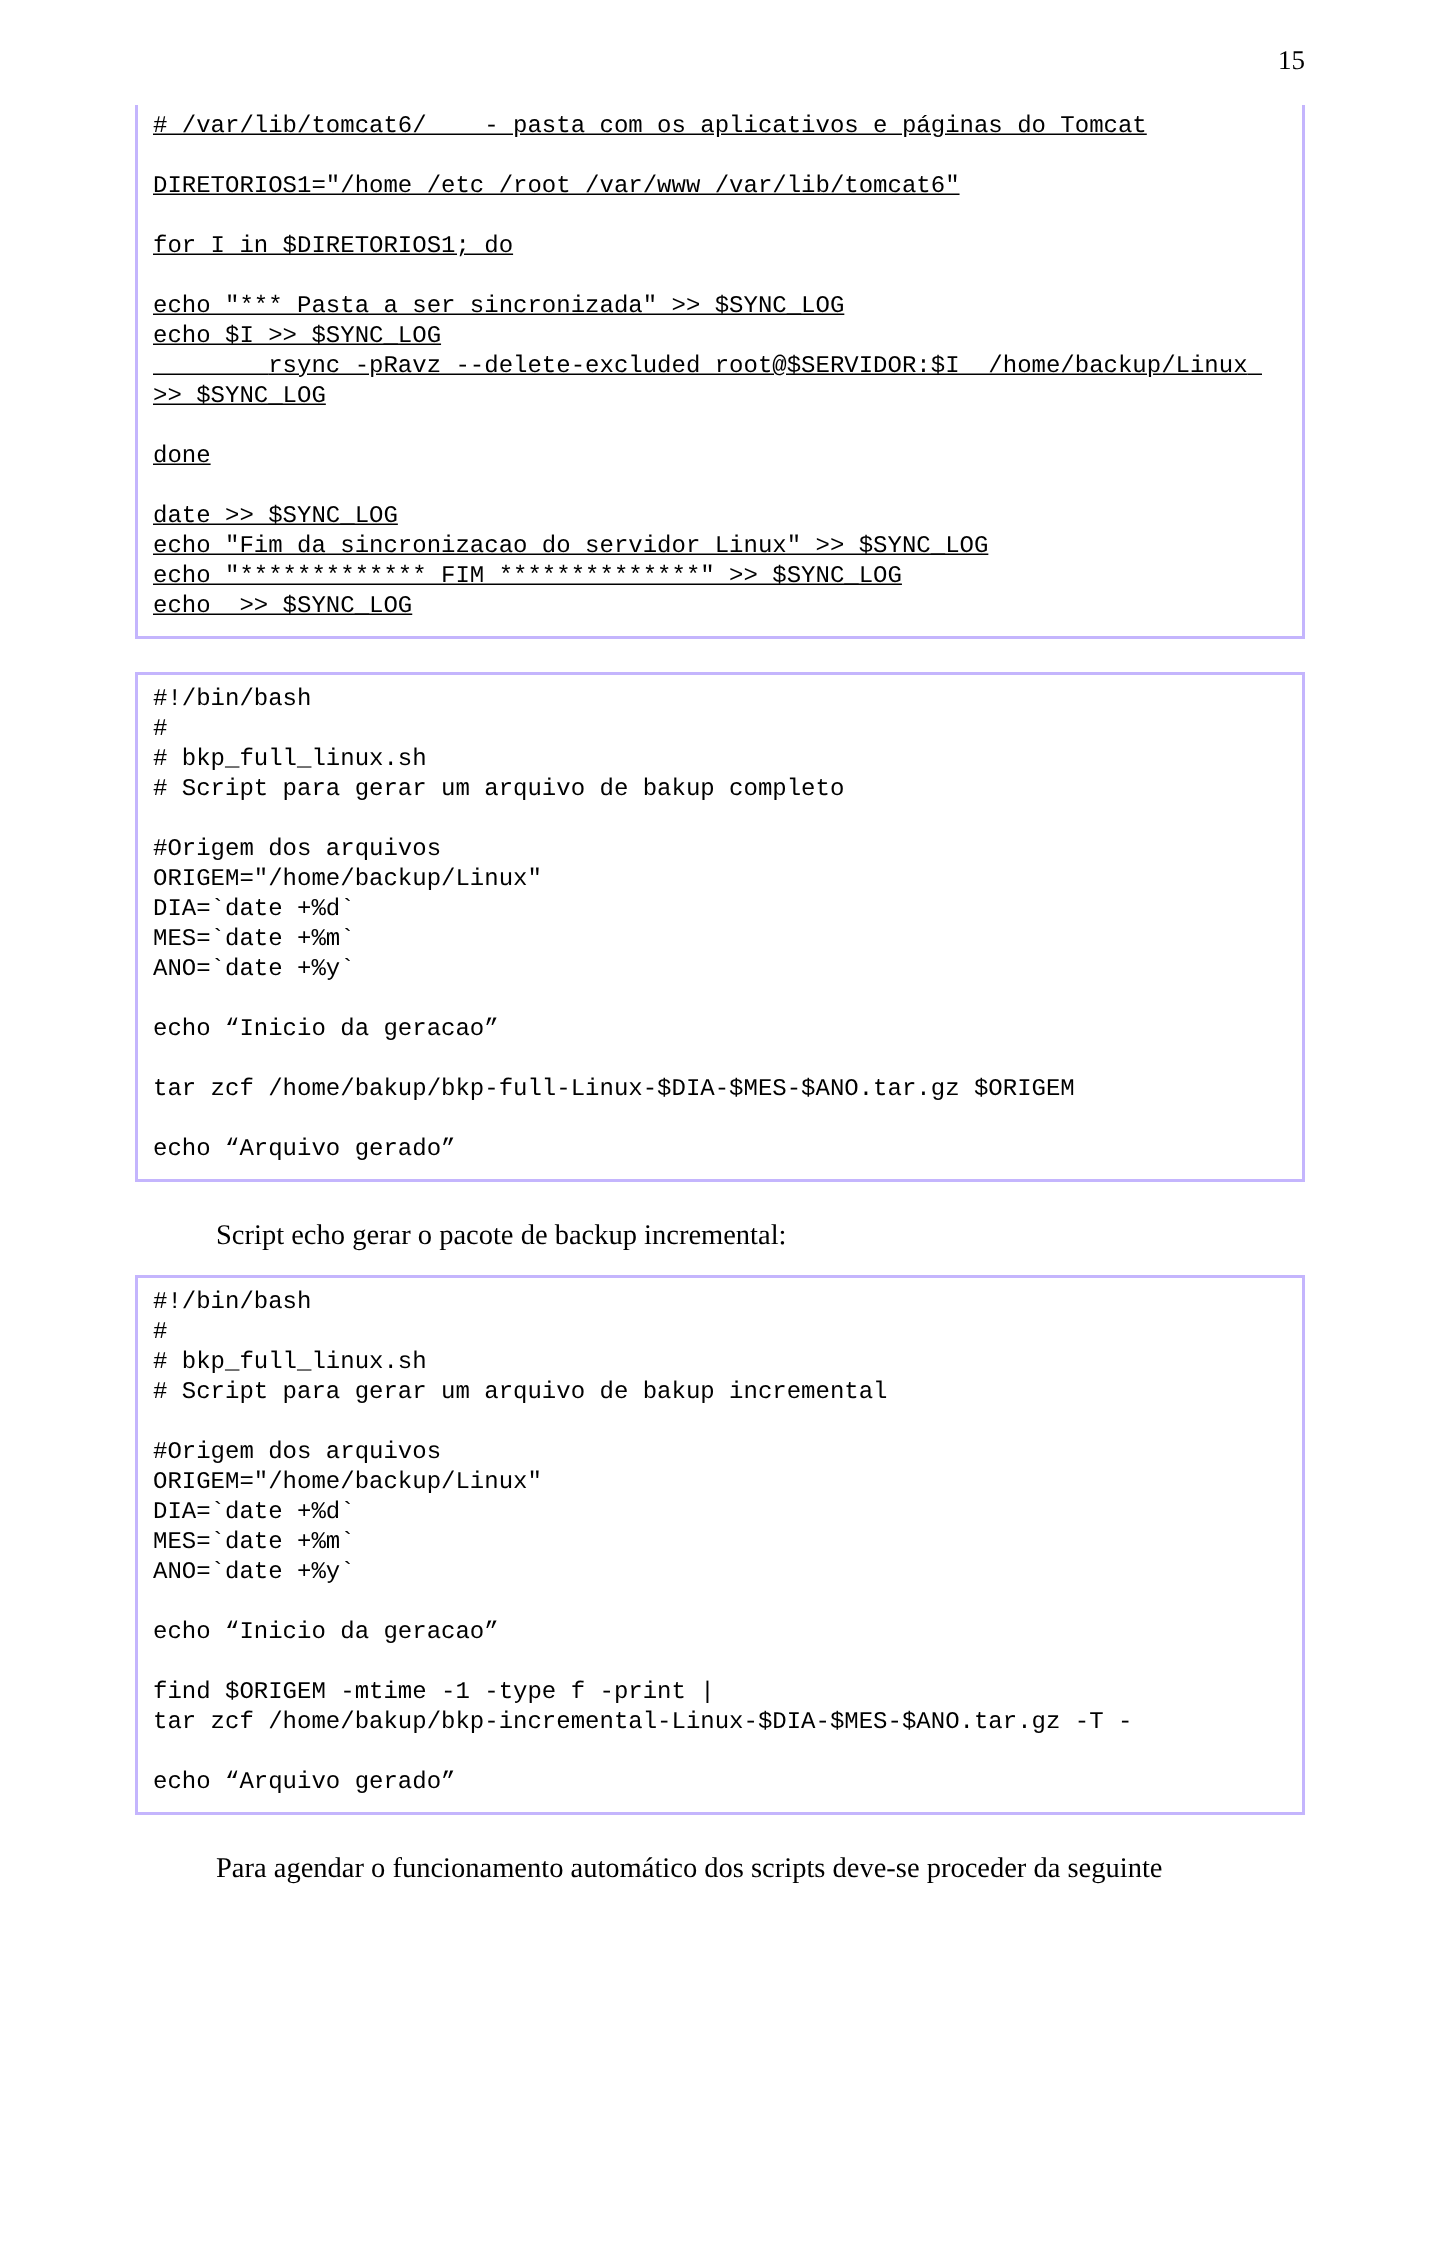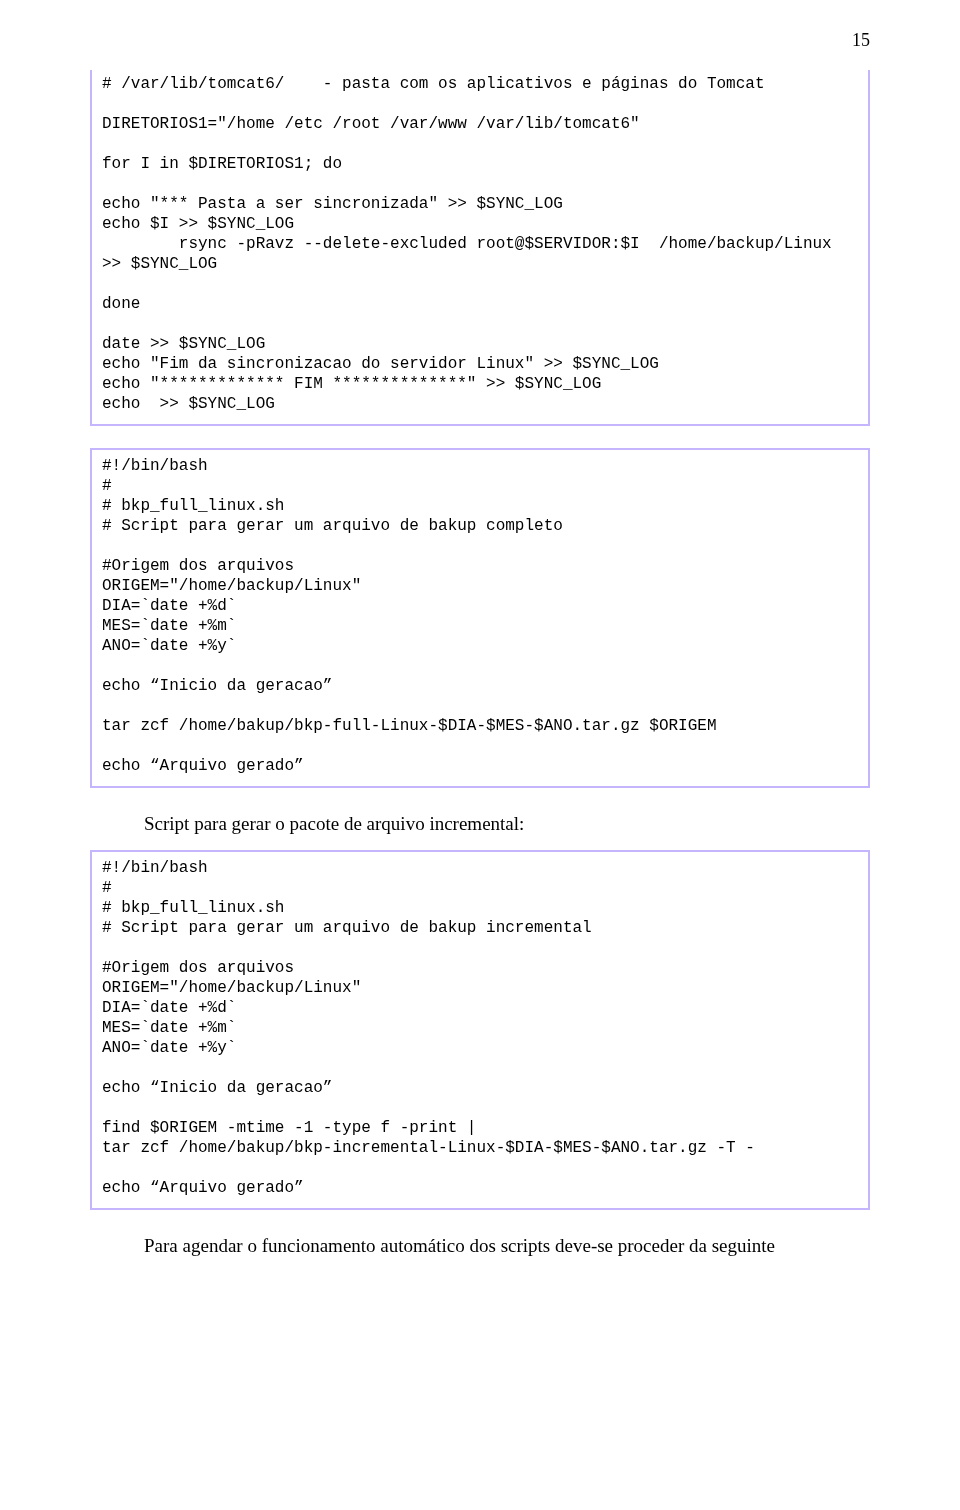--- a/index.html
+++ b/index.html
@@ -33,20 +33,21 @@
     font-family: "Courier New", Courier, monospace;
     font-size: 16px;
     line-height: 1.25;
     white-space: pre-wrap;
     word-wrap: break-word;
   }
   .codebox.first {
     border-top: none;
     padding-top: 4px;
     margin-top: 30px;
+    text-decoration: underline;
   }
   .caption {
     font-family: "Times New Roman", Times, serif;
     font-size: 19px;
     line-height: 1.45;
     margin: 8px 0 12px 0;
     text-indent: 54px;
   }
   .finalpara {
     font-family: "Times New Roman", Times, serif;
@@ -92,21 +93,21 @@
 DIA=`date +%d`
 MES=`date +%m`
 ANO=`date +%y`
 
 echo “Inicio da geracao”
 
 tar zcf /home/bakup/bkp-full-Linux-$DIA-$MES-$ANO.tar.gz $ORIGEM
 
 echo “Arquivo gerado”</div>
 
-  <p class="caption">Script para gerar o pacote de arquivo incremental:</p>
+  <p class="caption">Script echo gerar o pacote de backup incremental:</p>
 
   <div class="codebox">#!/bin/bash
 #
 # bkp_full_linux.sh
 # Script para gerar um arquivo de bakup incremental
 
 #Origem dos arquivos
 ORIGEM="/home/backup/Linux"
 DIA=`date +%d`
 MES=`date +%m`

